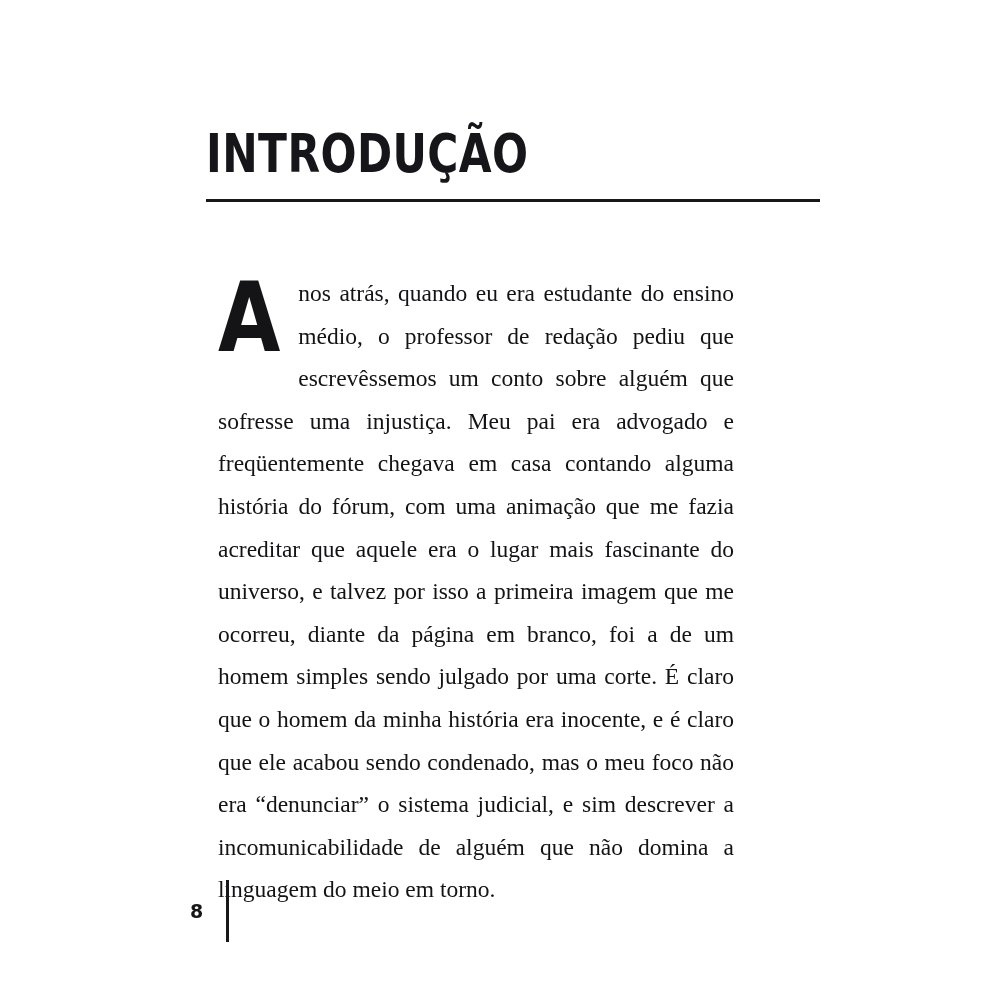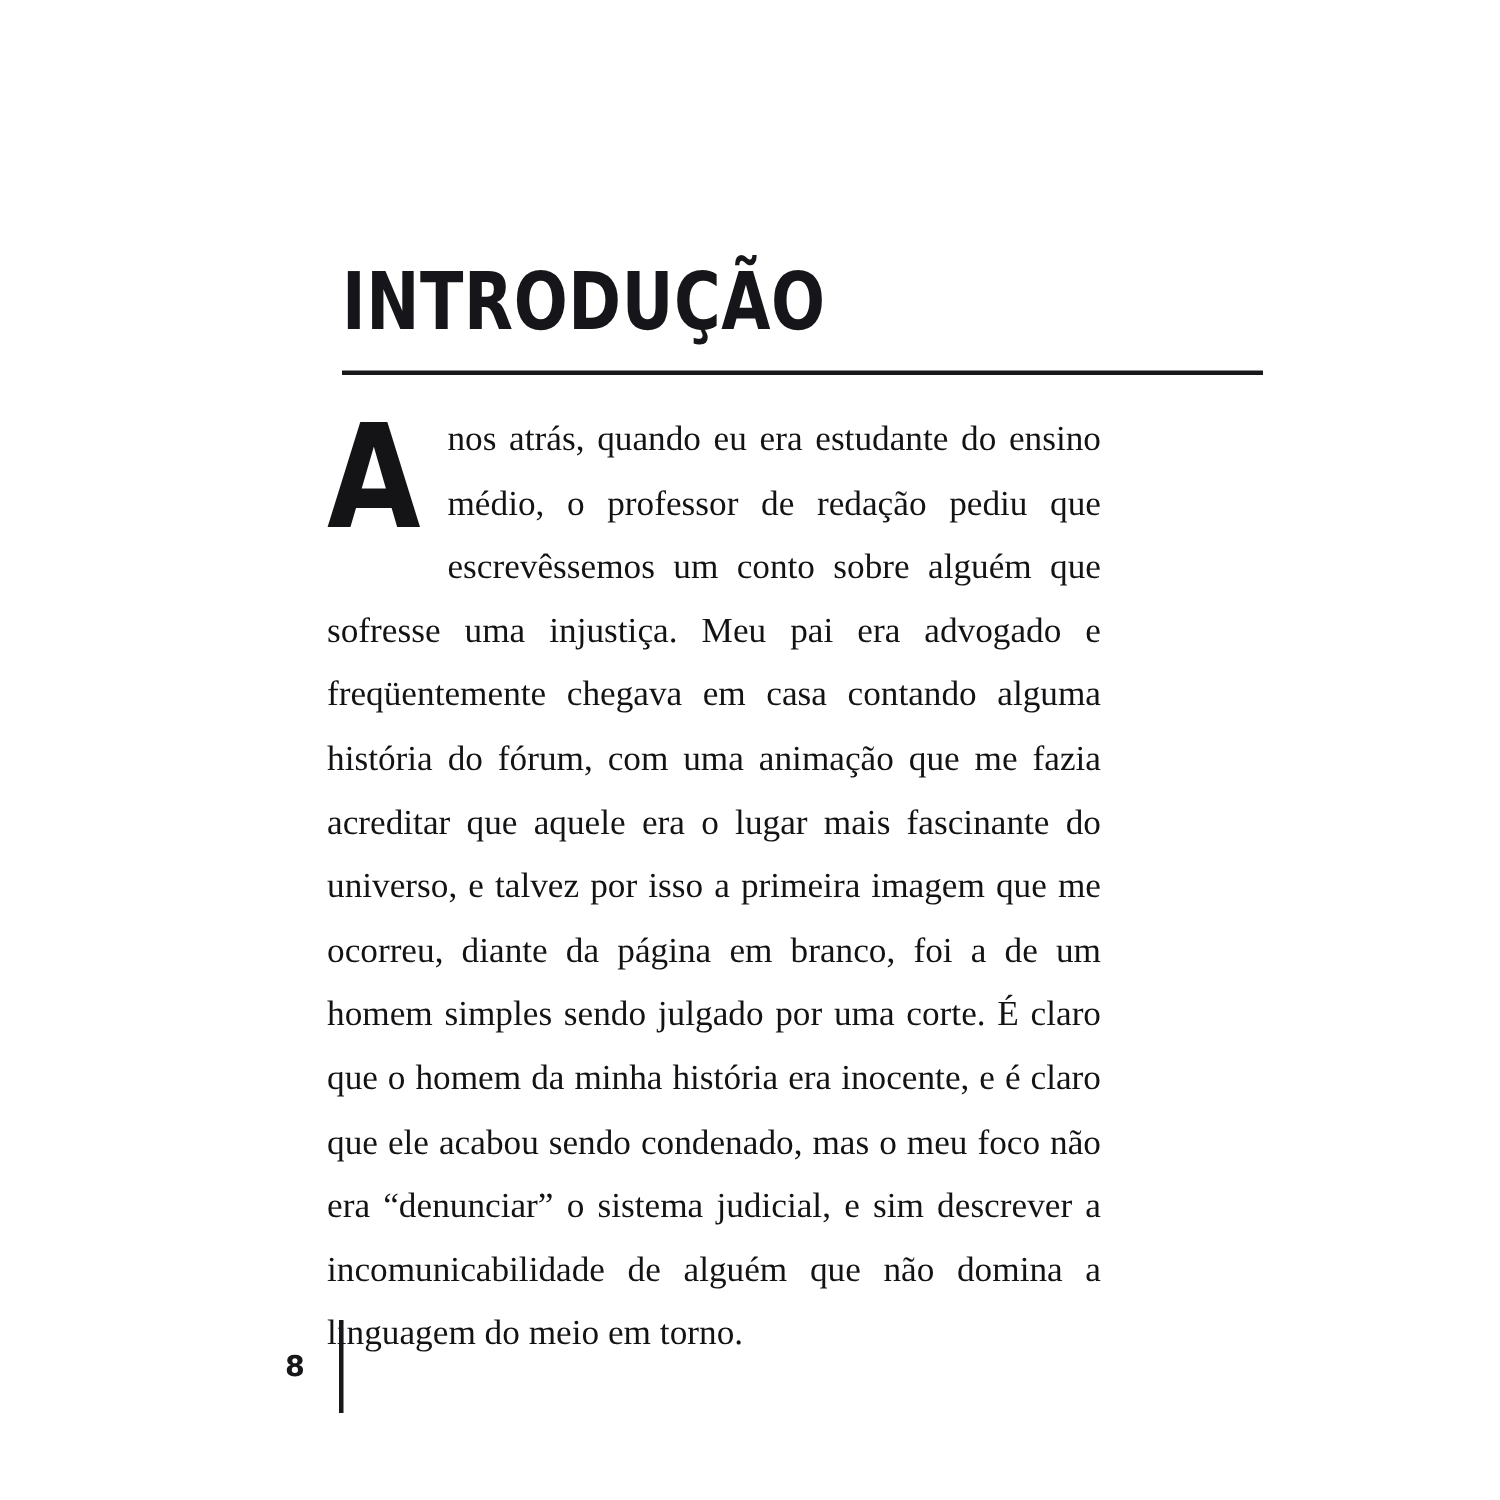--- a/index.html
+++ b/index.html
@@ -17,24 +17,23 @@
   .page {
     position: relative;
     width: 1000px;
     height: 1000px;
     background: #ffffff;
   }
 
   
   .chapter-head {
     position: absolute;
-    left: 228px;
+    left: 206px;
     top: 126px;
     width: 614px;
-    margin-top: 48px;
   }
 
   .chapter-title {
     font-family: "DejaVu Sans", sans-serif;
     font-weight: 700;
     font-size: 53px;
     line-height: 1.05;
     letter-spacing: 0.5px;
     color: #16161a;
     transform: scaleX(0.80);

